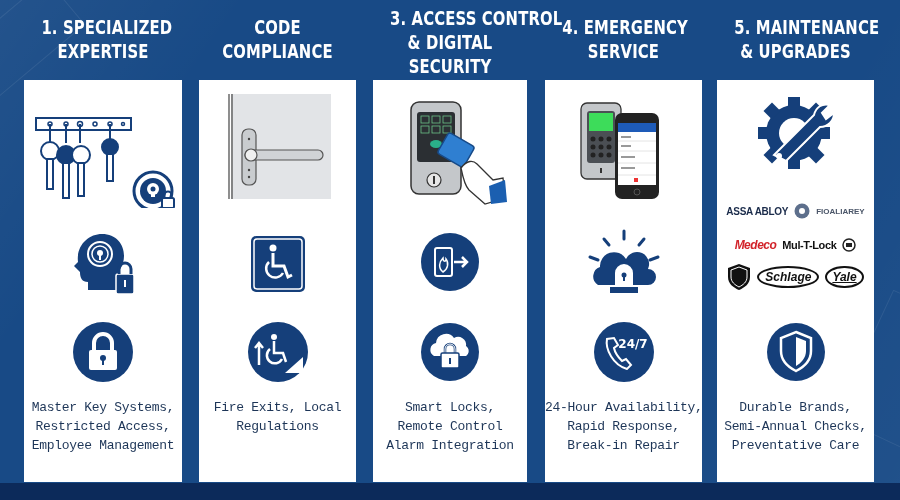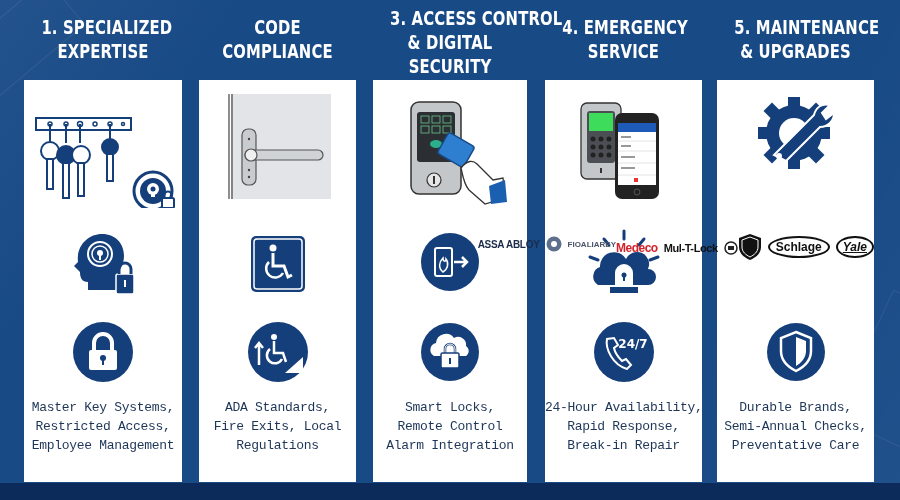--- a/index.html
+++ b/index.html
@@ -156,21 +156,20 @@
       <svg width="62" height="62" viewBox="0 0 62 62">
         <circle cx="31" cy="31" r="30" fill="#153f7a"></circle>
         <path d="M12 44 V22 M8 27 L12 22 L16 27" fill="none" stroke="#fff" stroke-width="2.5"></path>
         <circle cx="27" cy="16" r="3" fill="#fff"></circle>
         <path d="M27 20 L27 32 L36 32 L39 41" fill="none" stroke="#fff" stroke-width="2.5"></path>
         <path d="M23 28 A8 8 0 1 0 35 38" fill="none" stroke="#fff" stroke-width="2.5"></path>
         <path d="M38 52 L56 36 L56 52 Z" fill="#fff"></path>
       </svg>
     </div>
     <div class="desc">
-      <span>ADA Standards,</span>
       <span>Fire Exits, Local</span>
       <span>Regulations</span>
     </div>
   </div>
 </div>
 
 <div class="col" style="left:373px;width:154px;">
   <div class="heading" style="top:6px;">
     <div>3. ACCESS CONTROL</div>
     <div>&amp; DIGITAL</div>
@@ -313,43 +312,43 @@
           <rect x="10" y="12" width="12" height="12" transform="rotate(45 16 18)"></rect>
           <rect x="54" y="12" width="12" height="12" transform="rotate(45 60 18)"></rect>
           <rect x="10" y="56" width="12" height="12" transform="rotate(45 16 62)"></rect>
           <rect x="54" y="56" width="12" height="12" transform="rotate(45 60 62)"></rect>
         </g>
         <circle cx="38" cy="40" r="15" fill="#fff"></circle>
         <path d="M18 62 L52 28 L58 22 C60 14 66 10 74 12 L66 20 L70 26 L78 20 C78 28 72 34 64 34 L30 68 Z" fill="#153f7a" stroke="#fff" stroke-width="2"></path>
         <circle cx="23" cy="63" r="3" fill="#fff"></circle>
       </svg>
     </div>
-    <div class="slot" style="top:116px;height:96px;flex-direction:row;justify-content:flex-end;">
+    <div class="slot" style="top:116px;height:96px;flex-direction:column;">
       <div class="brand-row">
         <span class="brand" style="font-size:10px;color:#1a2b4a;letter-spacing:-0.3px;">ASSA ABLOY</span>
         <svg width="16" height="16" viewBox="0 0 16 16">
             <circle cx="8" cy="8" r="7.5" fill="#5d6f8c"></circle>
             <circle cx="8" cy="8" r="3" fill="#fff"></circle>
           </svg>
         <span class="brand" style="font-size:8px;color:#4a5568;">FIOALIAREY</span>
       </div>
       <div class="brand-row" style="margin-top:8px;">
-        <span class="brand" style="font-size:12px;color:#d2232a;letter-spacing:-0.5px;">Medeco</span>
+        <span class="brand" style="font-size:12px;color:#d2232a;font-style:italic;letter-spacing:-0.5px;">Medeco</span>
         <span class="brand" style="font-size:11px;color:#111;letter-spacing:-0.4px;">Mul-T-Lock</span>
         <svg width="14" height="14" viewBox="0 0 14 14">
             <circle cx="7" cy="7" r="6" fill="none" stroke="#222" stroke-width="1.5"></circle>
             <rect x="4" y="5" width="6" height="4" fill="#222"></rect>
           </svg>
       </div>
       <div class="brand-row" style="margin-top:6px;">
         <svg width="24" height="28" viewBox="0 0 24 28">
             <path d="M12 1 L23 5 V14 C23 21 17 25 12 27 C7 25 1 21 1 14 V5 Z" fill="#111"></path>
             <path d="M12 4 L20 7 V14 C20 19 16 22 12 24 C8 22 4 19 4 14 V7 Z" fill="none" stroke="#fff" stroke-width="1"></path>
           </svg>
-        <span class="brand" style="font-size:12px;color:#111;border:2px solid #111;border-radius:50%;padding:2px 6px;">Schlage</span>
+        <span class="brand" style="font-size:12px;color:#111;font-style:italic;border:2px solid #111;border-radius:50%;padding:2px 6px;">Schlage</span>
         <span class="brand" style="font-size:12px;color:#111;font-style:italic;border:2px solid #111;border-radius:50%;padding:2px 5px;text-decoration:underline;">Yale</span>
       </div>
     </div>
     <div class="slot" style="top:240px;height:64px;">
       <svg width="60" height="60" viewBox="0 0 60 60">
         <circle cx="30" cy="30" r="29" fill="#153f7a"></circle>
         <path d="M30 10 L45 16 V29 C45 39 38 45 30 49 C22 45 15 39 15 29 V16 Z" fill="none" stroke="#fff" stroke-width="2.5"></path>
         <path d="M30 15 L40 19 V29 C40 36 35 41 30 44 Z" fill="#fff"></path>
       </svg>
     </div>

